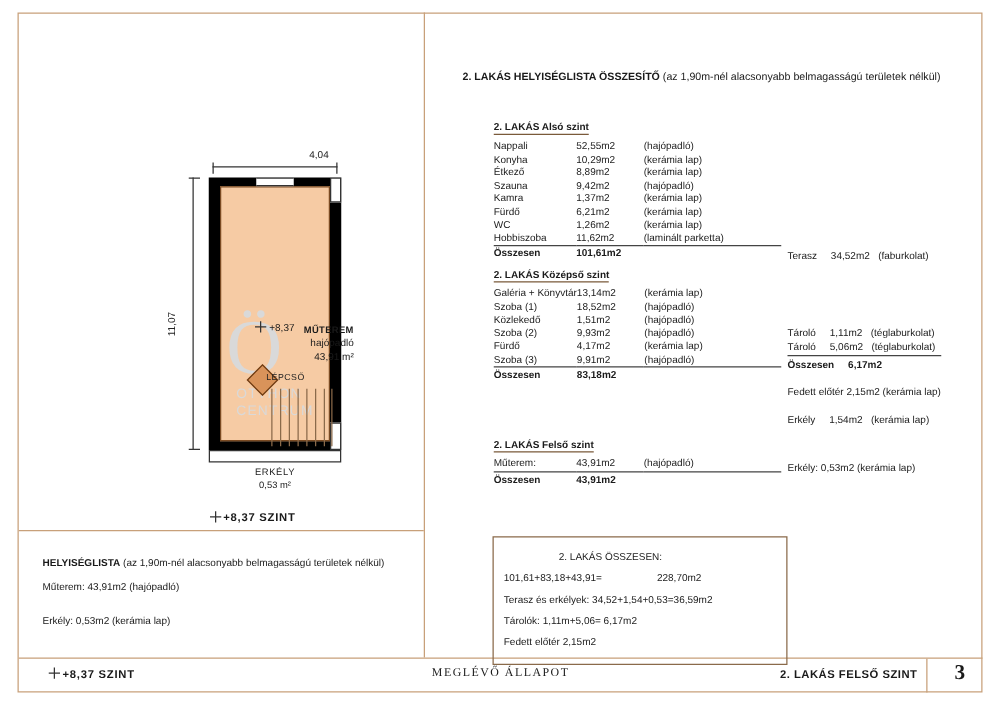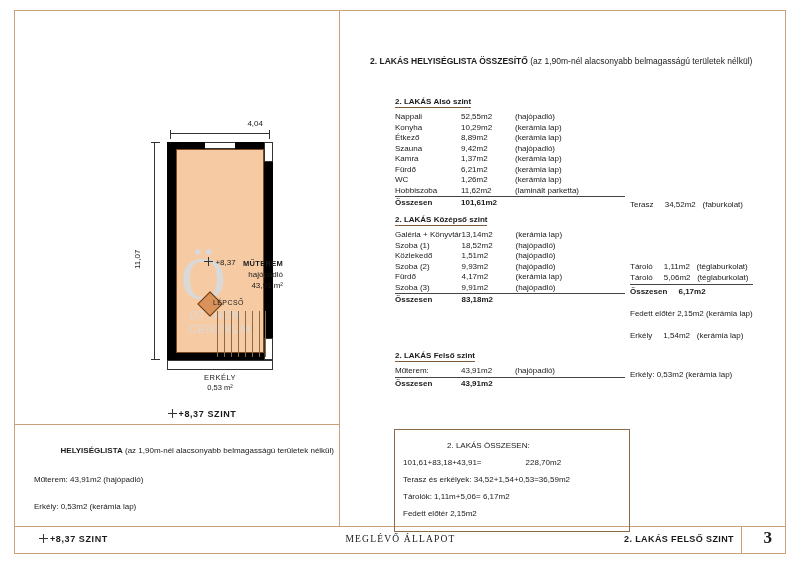--- a/index.html
+++ b/index.html
@@ -304,23 +304,23 @@
   }
   
   .legend {
     position: absolute;
     left: 34px;
     top: 444px;
     width: 300px;
     font-size: 8px;
     line-height: 13px;
   }
-  .legend .title { font-size: 8px; text-align: right; }
+  .legend .title { font-size: 8px; }
   .legend .title b { font-weight: bold; }
-  .legend .row { margin-top: 16px; }
+  .legend .row { margin-top: 6px; }
   .legend .row2 { margin-top: 14px; }
 
   
   .right {
     position: absolute;
     left: 340px;
     top: 11px;
     width: 446px;
     height: 513px;
   }

